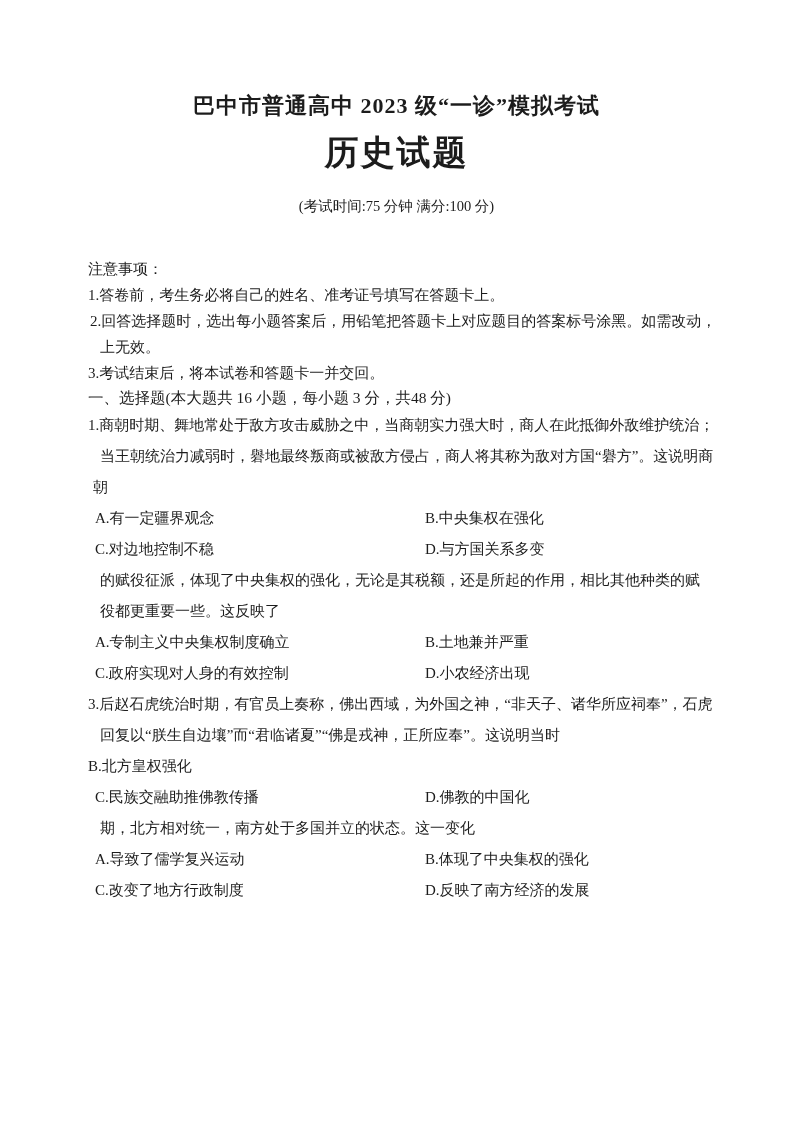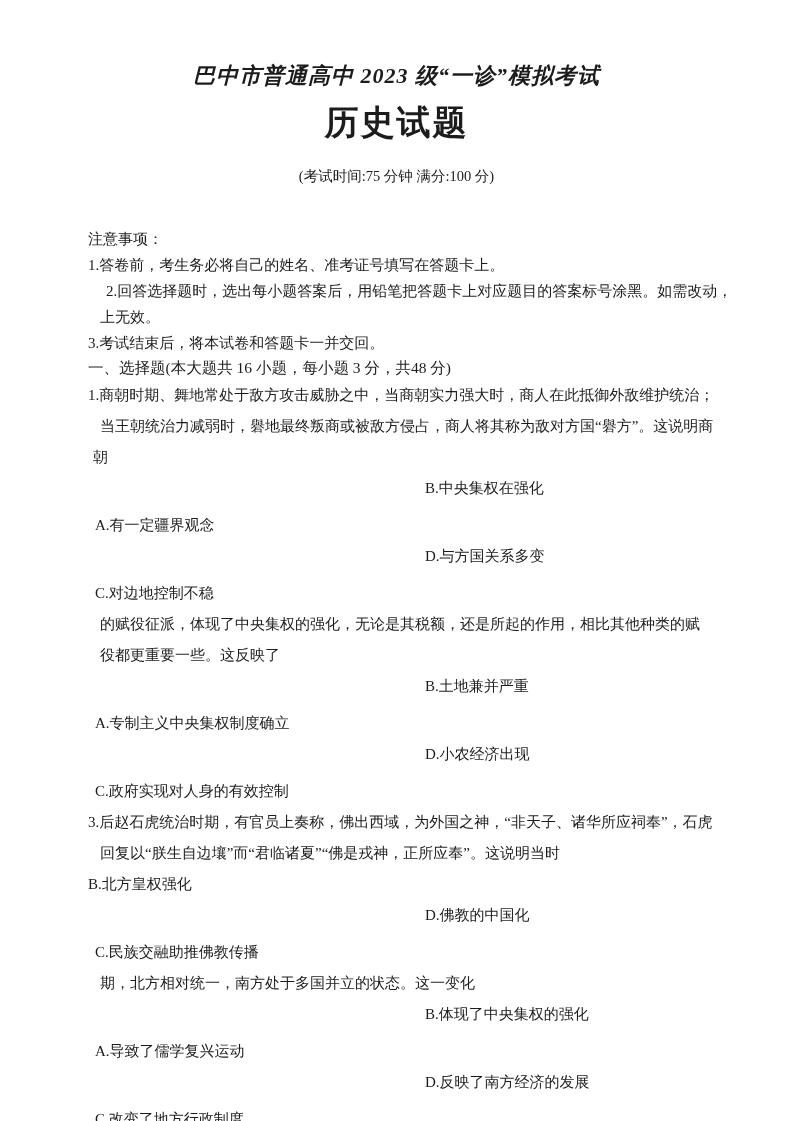--- a/index.html
+++ b/index.html
@@ -8,28 +8,27 @@
     width: 793px;
     height: 1121px;
     margin: 0 auto;
     background: #ffffff;
     overflow: hidden;
     font-family: "Liberation Serif", "DejaVu Serif", serif;
     color: #1c1c1c;
   }
   .doc { padding: 0 88px; }
   .title1 {
-    margin-top: 60px;
+    margin-top: 90px;
     text-align: center;
     font-size: 22px;
     font-weight: bold;
     line-height: 32px;
     letter-spacing: 1px;
     white-space: nowrap;
-    font-style: italic;
   }
   .title2 {
     margin-top: 8px;
     text-align: center;
     font-size: 34px;
     font-weight: bold;
     line-height: 46px;
     letter-spacing: 2px;
   }
   .info {
@@ -47,25 +46,24 @@
   }
   .questions { font-size: 15px; }
   .q .line { line-height: 31px; white-space: nowrap; }
   .opts-row { display: flex; line-height: 31px; }
   .opt { white-space: nowrap; }
   .optL {
     box-sizing: border-box;
     width: 337px;
     padding-left: 7px;
     flex: 0 0 337px;
-    margin-top: 37px;
   }
   .indent1 { padding-left: 12px; }
   .indent2 { padding-left: 5px; }
-  .indent-sm { padding-left: 2px; margin-left: 16px; }
+  .indent-sm { padding-left: 2px; }
 </style>
 </head>
 <body>
 
 <div class="page">
   <div class="doc">
 
     <div class="title1">巴中市普通高中 2023 级“一诊”模拟考试</div>
     <div class="title2">历史试题</div>
     <div class="info">(考试时间:75 分钟 满分:100 分)</div>

